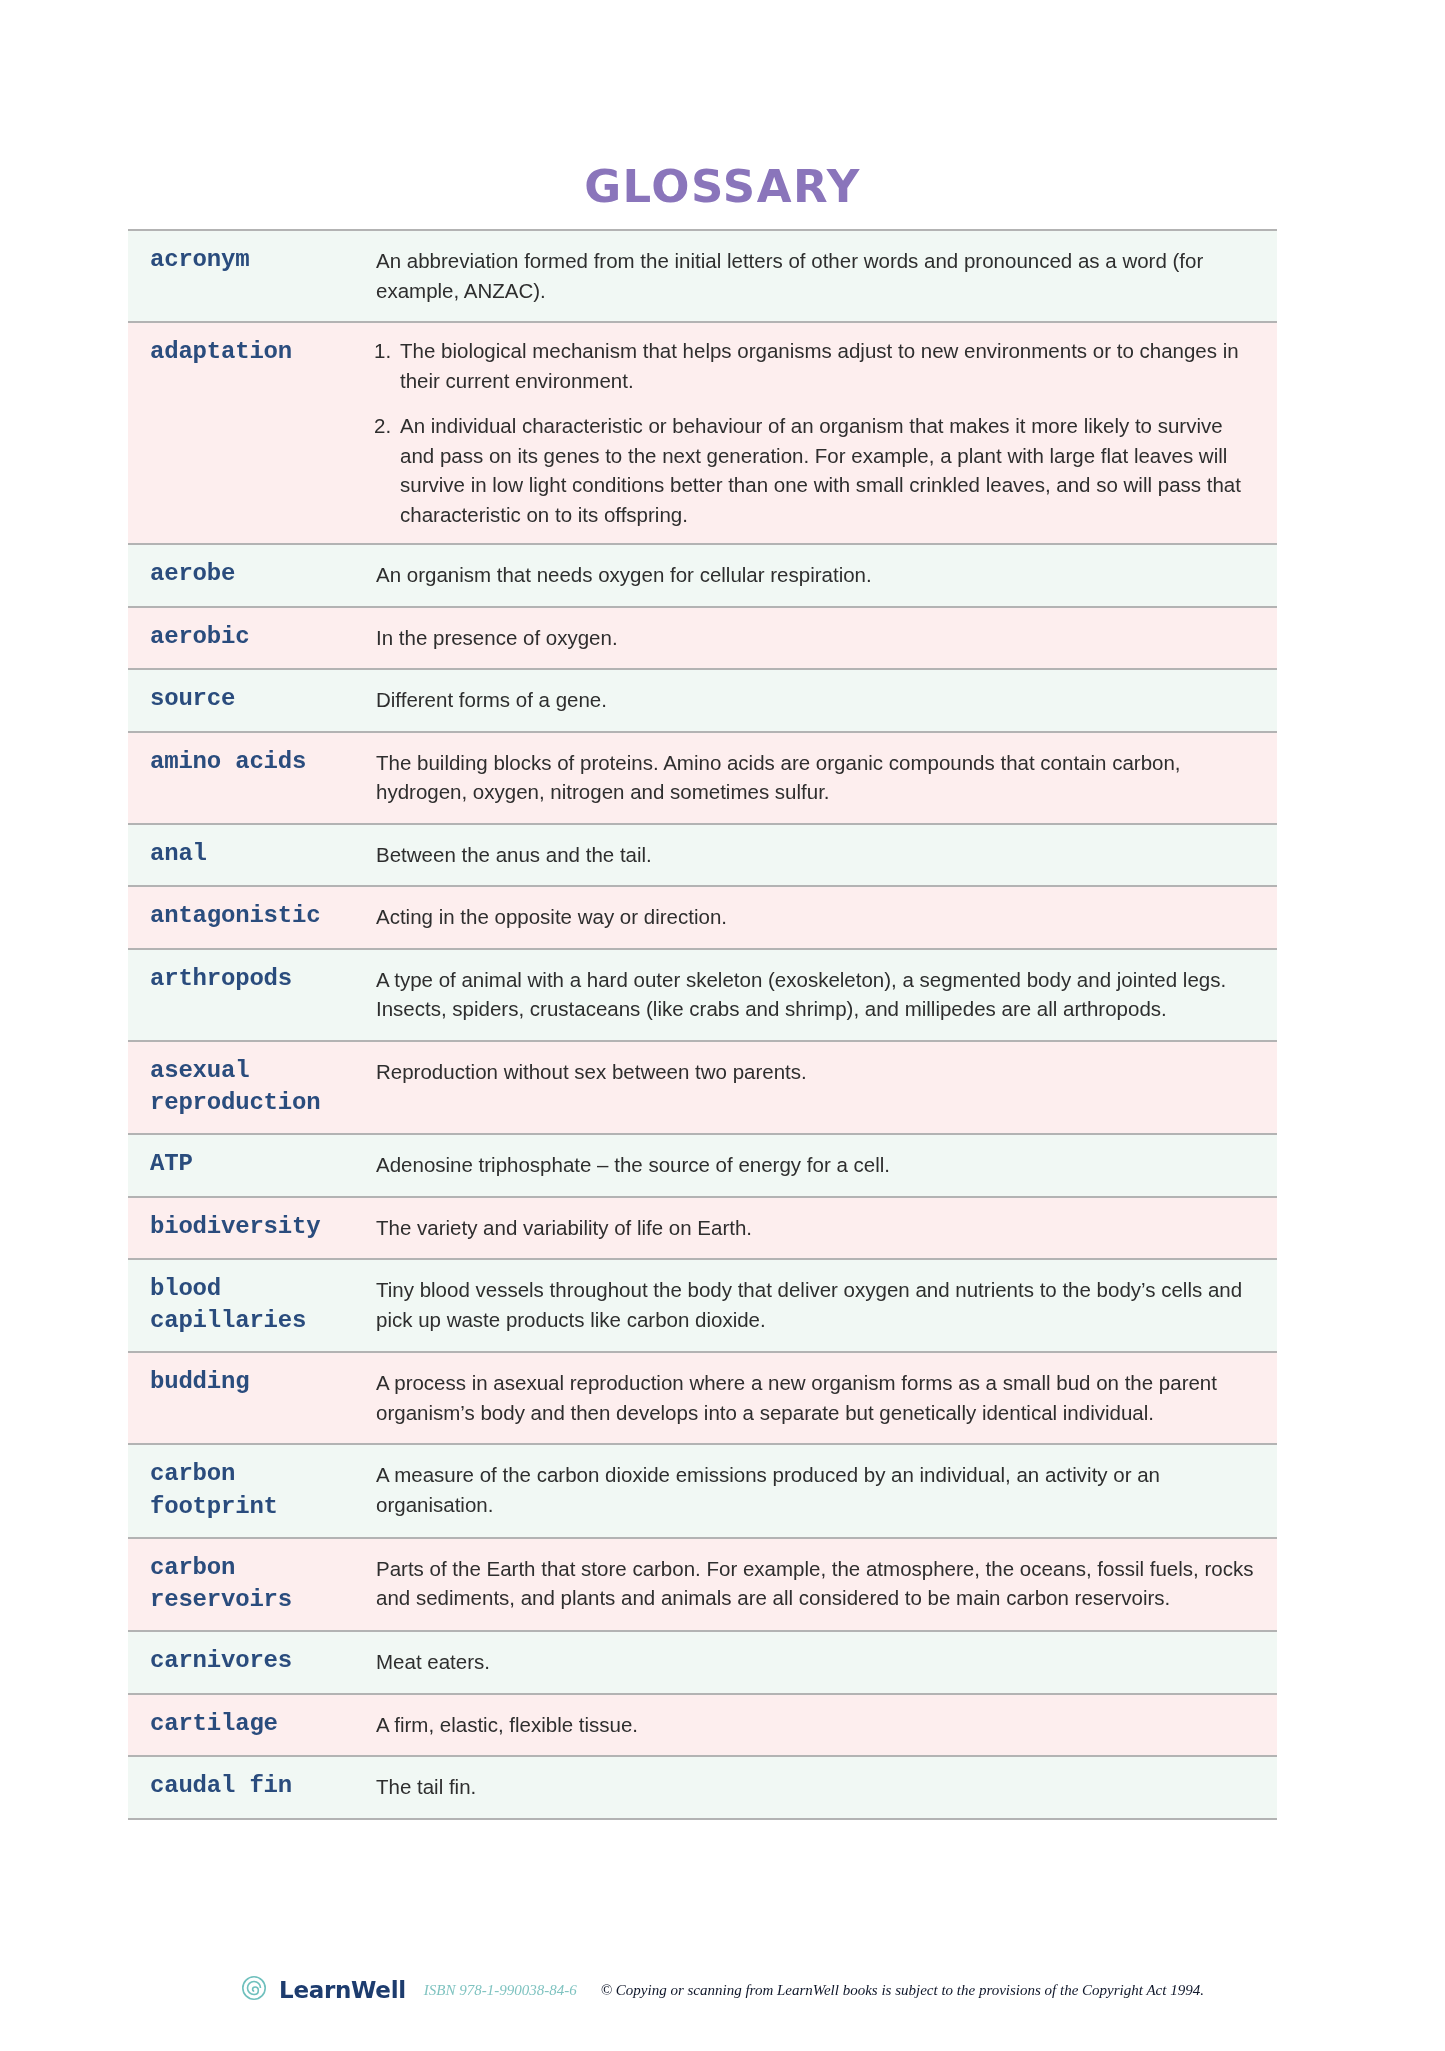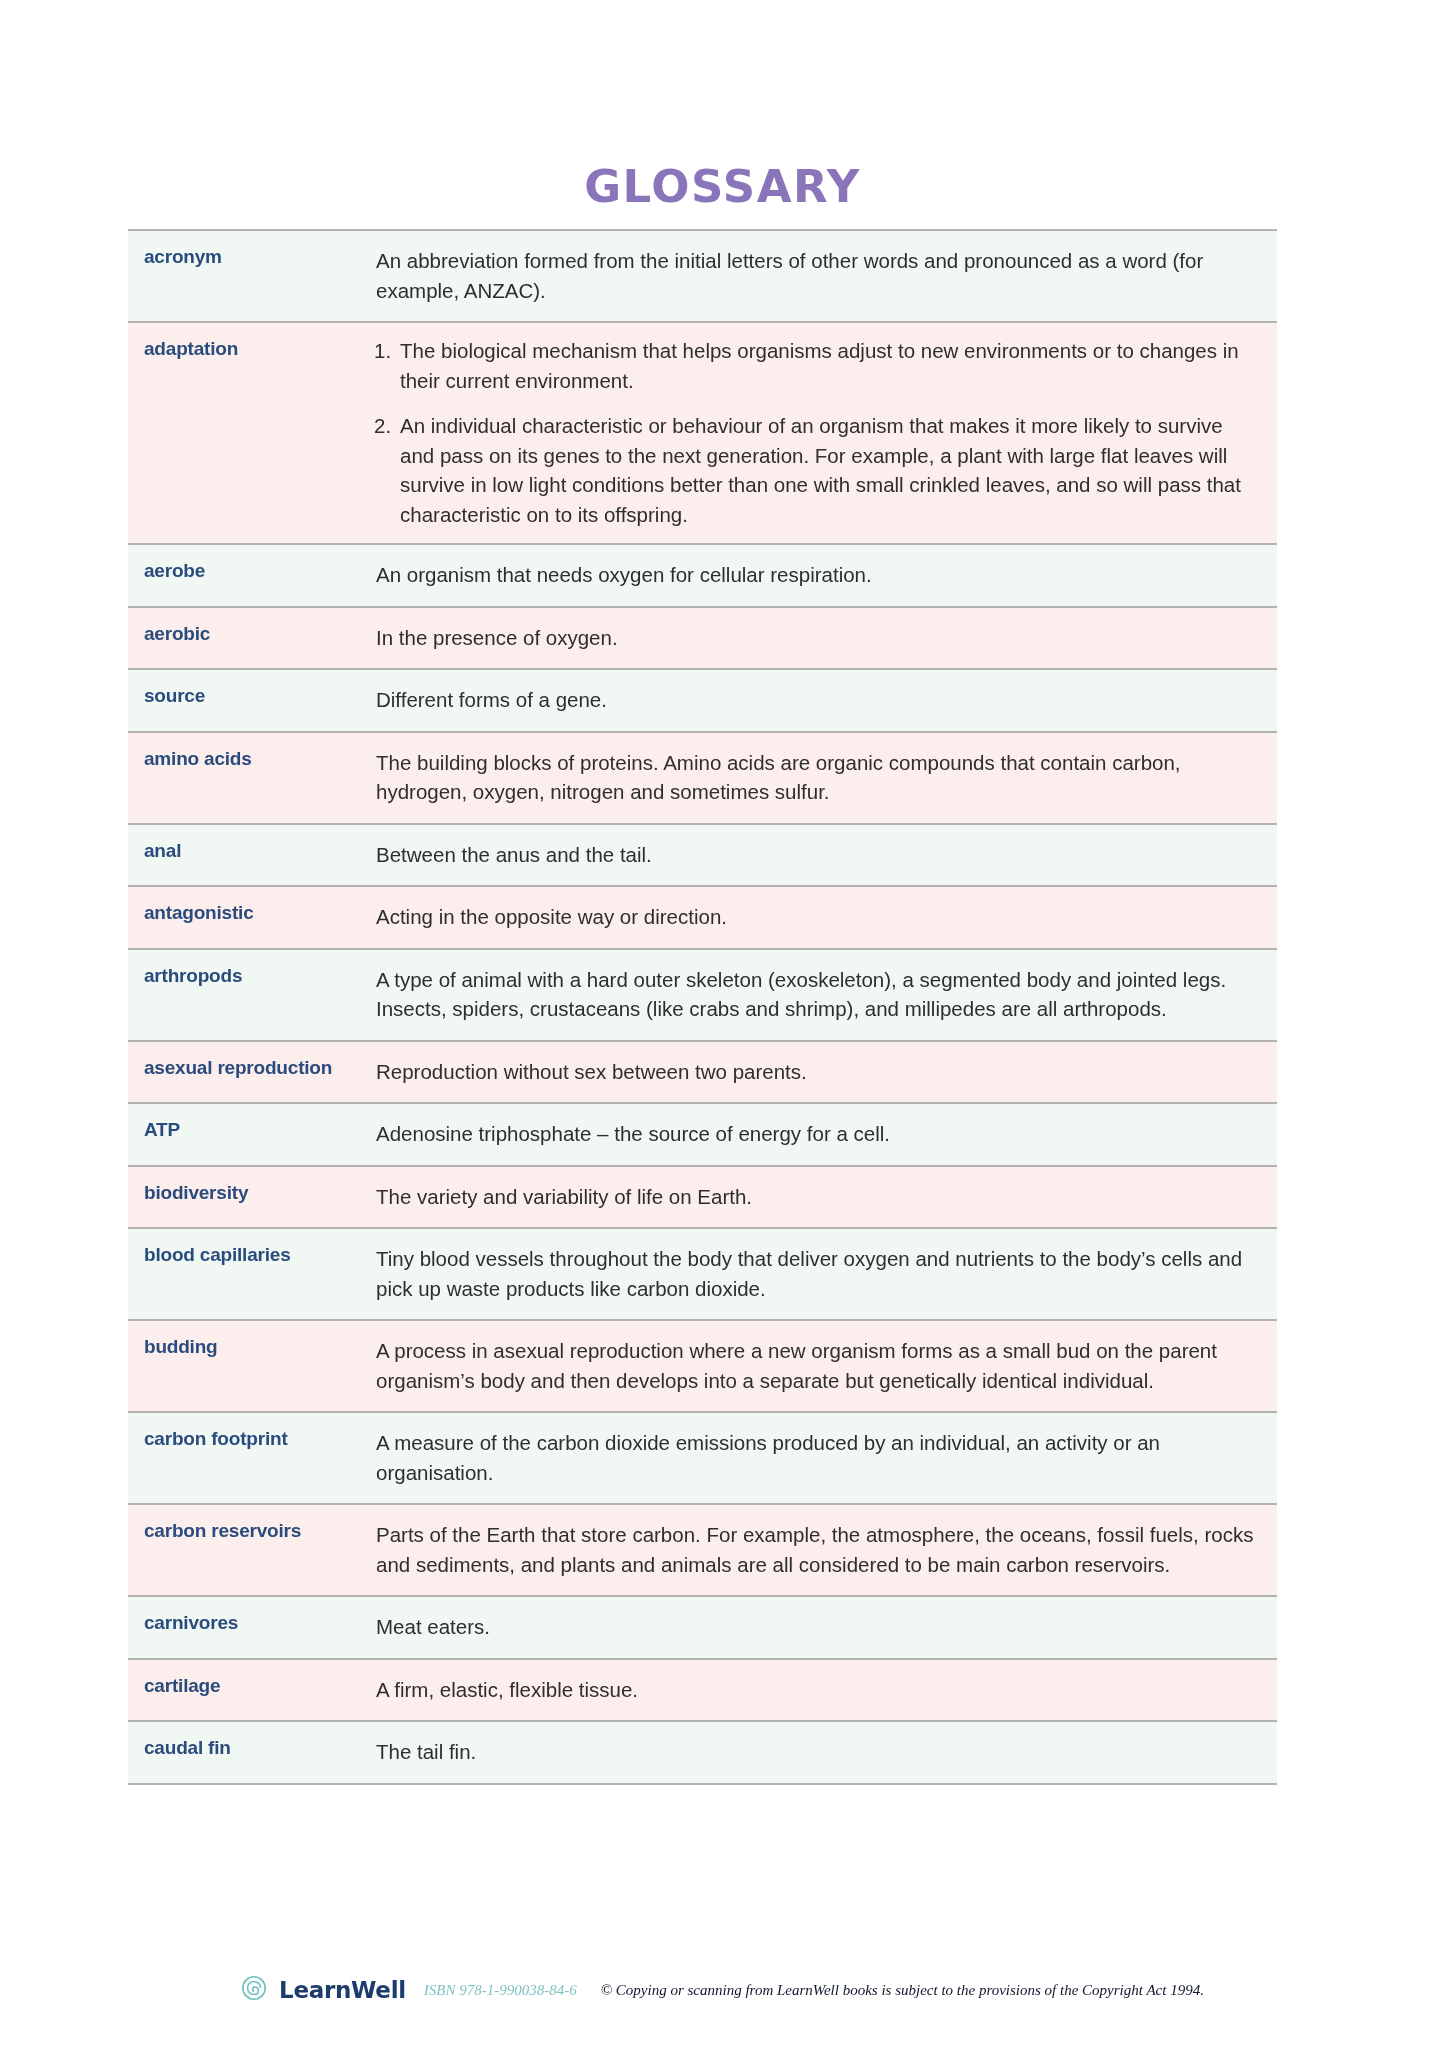--- a/index.html
+++ b/index.html
@@ -56,24 +56,24 @@
   .glossary tr.row-green { background: #f1f8f4; }
   .glossary tr.row-pink  { background: #fdeeee; }
 
   .glossary td {
     vertical-align: top;
     padding: 13px 0 14px 0;
   }
 
   td.term {
     width: 246px;
-    padding-left: 16px;
+    padding-left: 22px;
     padding-right: 10px;
-    font-family: Liberation Sans, sans-serif;
-    font-size: 19px;
+    font-family: Liberation Mono, monospace;
+    font-size: 24px;
     font-weight: bold;
     color: #2a4c7d;
     line-height: 1.34;
     letter-spacing: -0.2px;
   }
 
   td.def {
     padding-left: 0px;
     padding-right: 18px;
     font-size: 20.5px;

